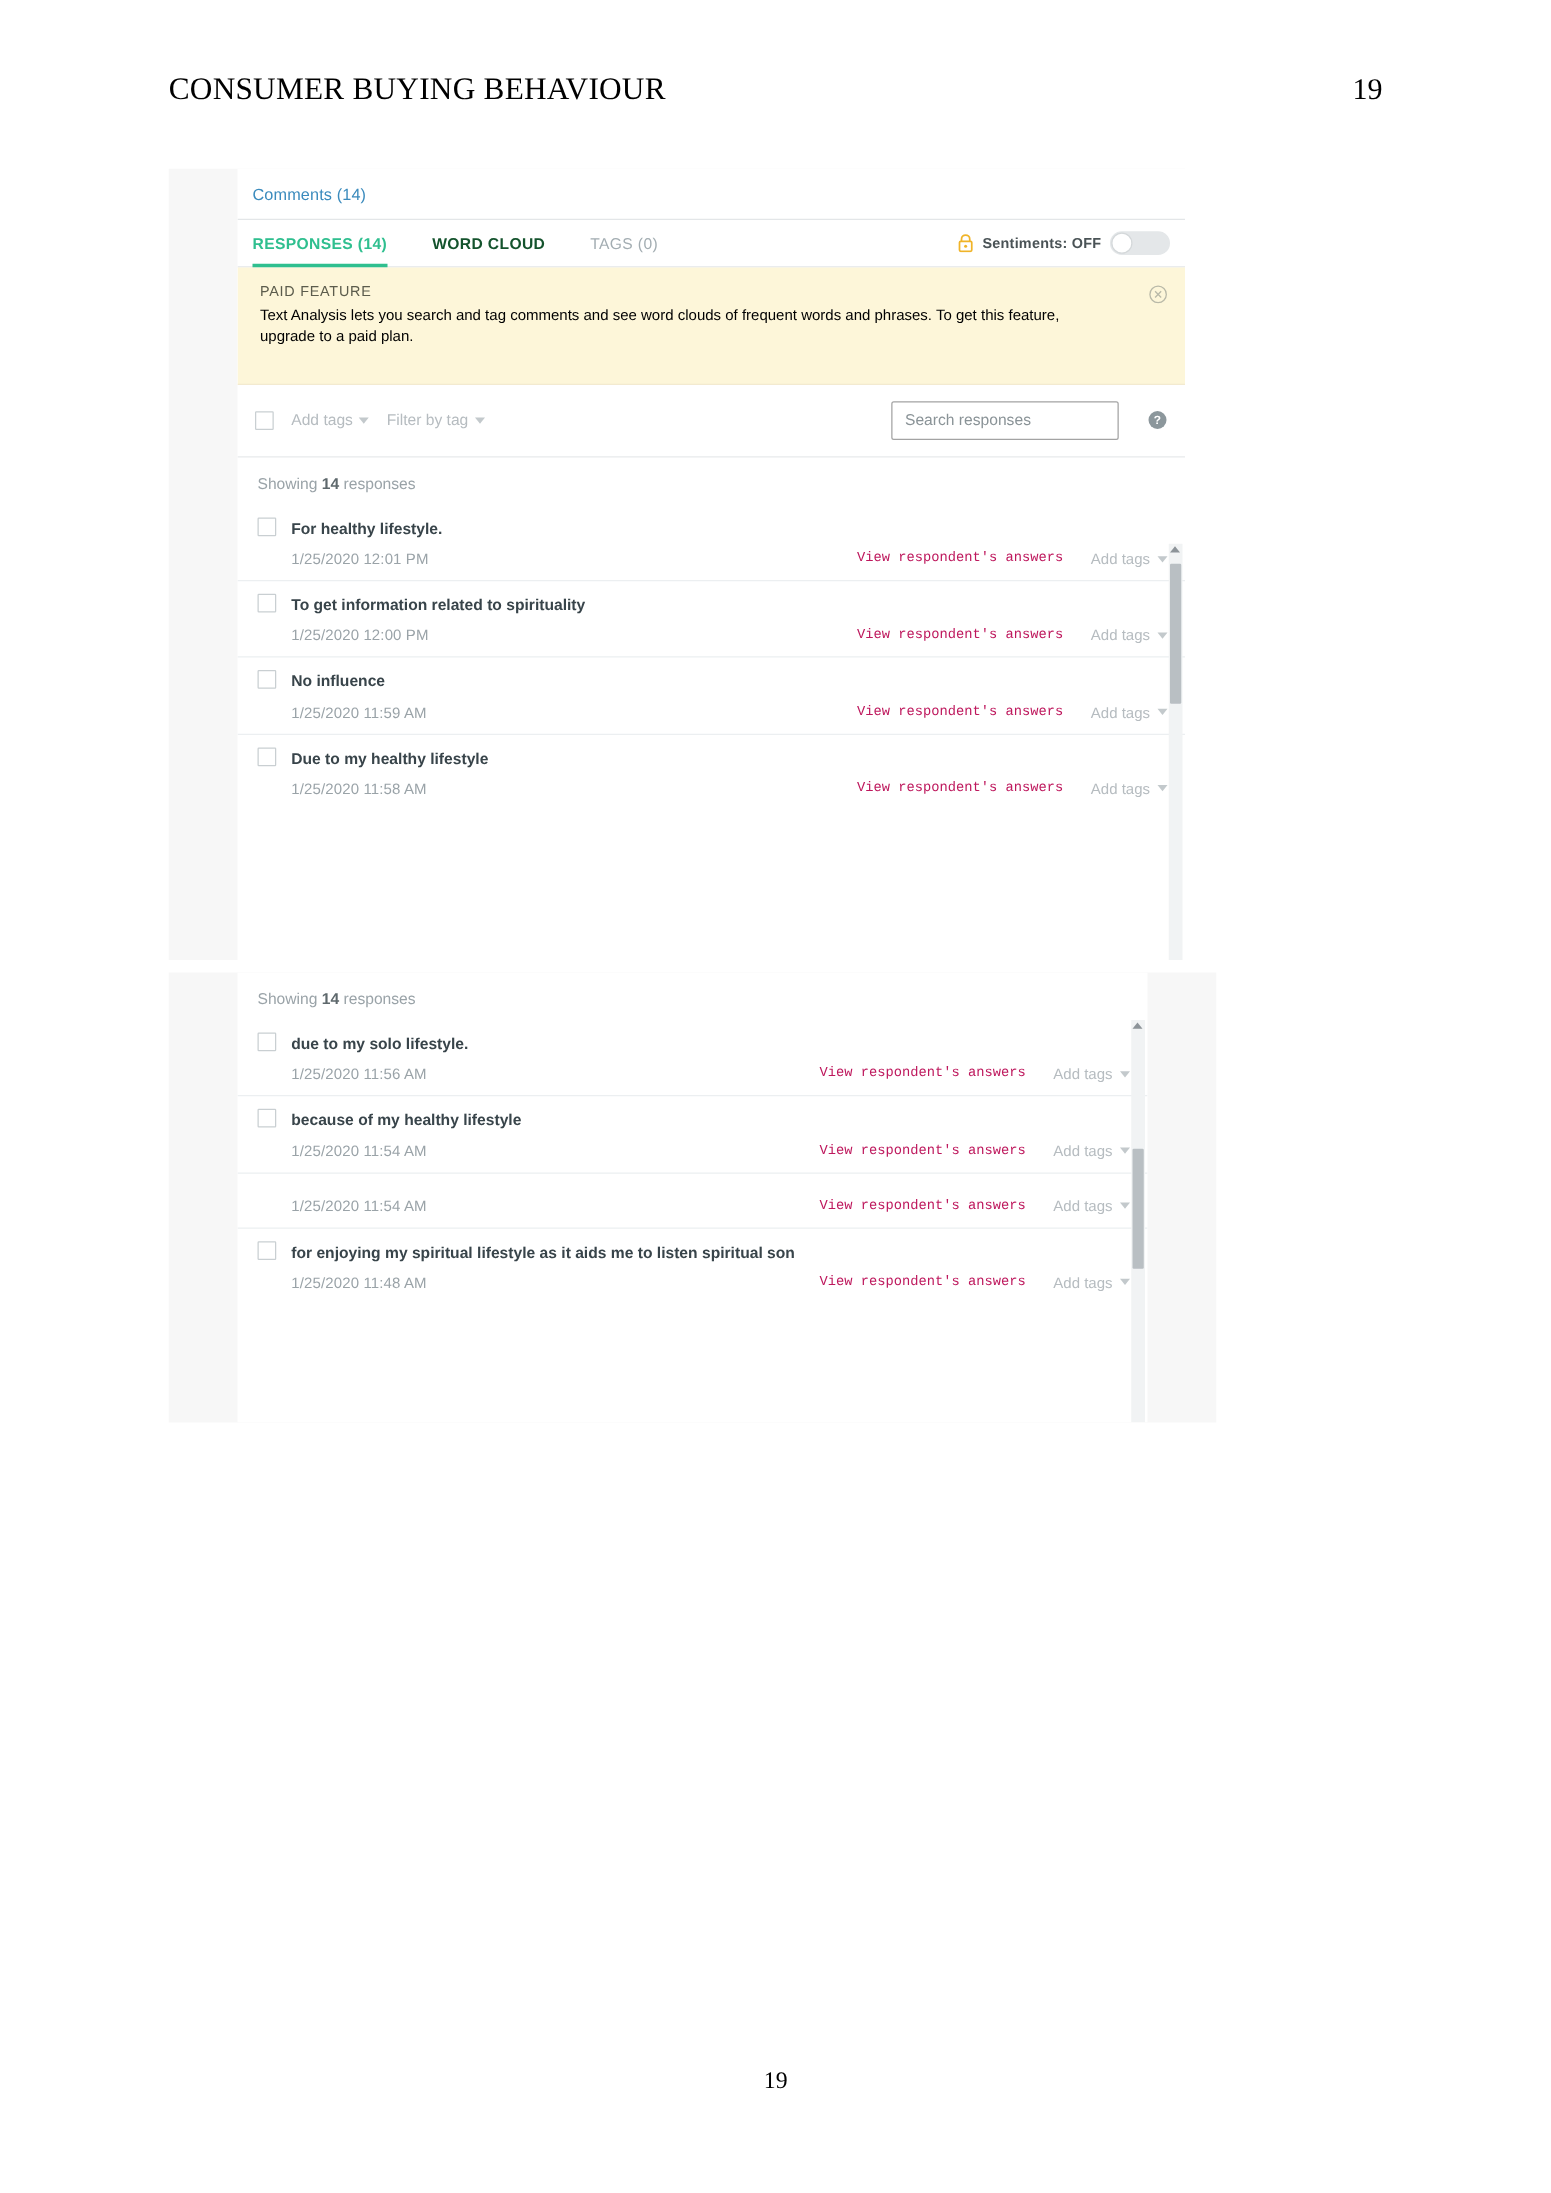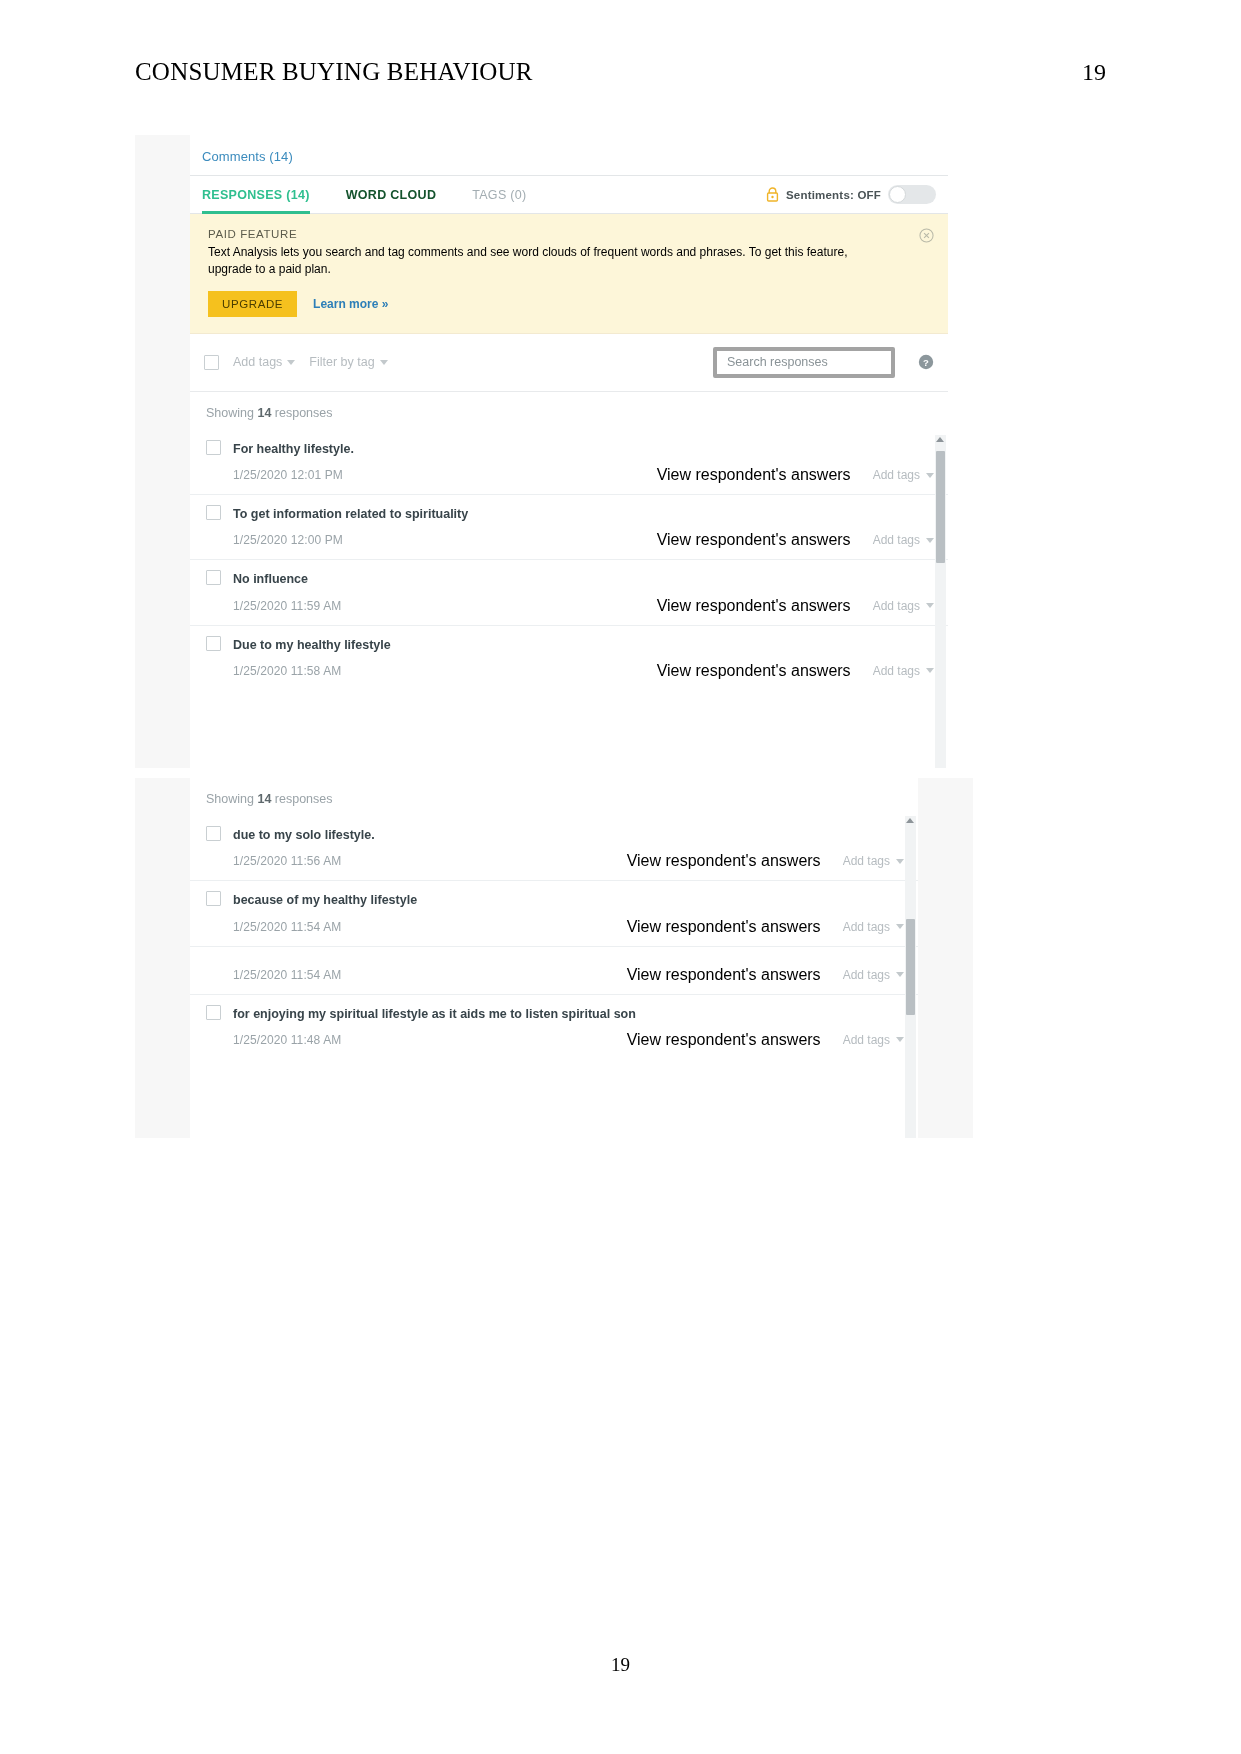--- a/index.html
+++ b/index.html
@@ -200,21 +200,21 @@
     width: 0; height: 0;
     border-left: 4px solid transparent;
     border-right: 4px solid transparent;
     border-top: 5px solid #c3c9cc;
     display: inline-block;
   }
   .spacer { flex: 1; }
   .search-box {
     width: 182px;
     height: 31px;
-    border: 4px solid #a3a3a3;
+    border: 1px solid #a3a3a3;
     border-radius: 2px;
     display: flex;
     align-items: center;
     padding: 0 8px;
     background: #fff;
   }
   .search-box input {
     border: none;
     outline: none;
     flex: 1;
@@ -261,22 +261,23 @@
     color: #9aa3a8;
     letter-spacing: .1px;
   }
   .resp-actions {
     margin-left: auto;
     display: flex;
     align-items: center;
     gap: 22px;
   }
   .view-answers {
-    font-size: 16px;
-    color: #000000;
+    font-size: 11px;
+    color: #be185d;
+    font-family: Liberation Mono, monospace;
   }
   .row-addtags {
     font-size: 12px;
     color: #b6bcc0;
     display: flex;
     align-items: center;
     gap: 6px;
   }
 
   
@@ -337,24 +338,20 @@
         <span class="sentiments-label">Sentiments: OFF</span>
         <div class="toggle">
           <div class="knob"></div>
         </div>
       </div>
     </div>
 
     <div class="banner">
       <div class="banner-title">PAID FEATURE</div>
       <div class="banner-body">Text Analysis lets you search and tag comments and see word clouds of frequent words and phrases. To get this feature, upgrade to a paid plan.</div>
-      <div class="banner-actions">
-        <button class="btn-upgrade">UPGRADE</button>
-        <span class="learn-more">Learn more »</span>
-      </div>
       <svg class="banner-close" viewBox="0 0 16 16">
         <circle cx="8" cy="8" r="7" fill="none" stroke="#b9b9a8" stroke-width="1.1"></circle>
         <path d="M5.4 5.4l5.2 5.2M10.6 5.4l-5.2 5.2" stroke="#b9b9a8" stroke-width="1.1"></path>
       </svg>
     </div>
 
     <div class="toolbar">
       <div class="cb"></div>
       <div class="tool-link">
         <span>Add tags</span>

